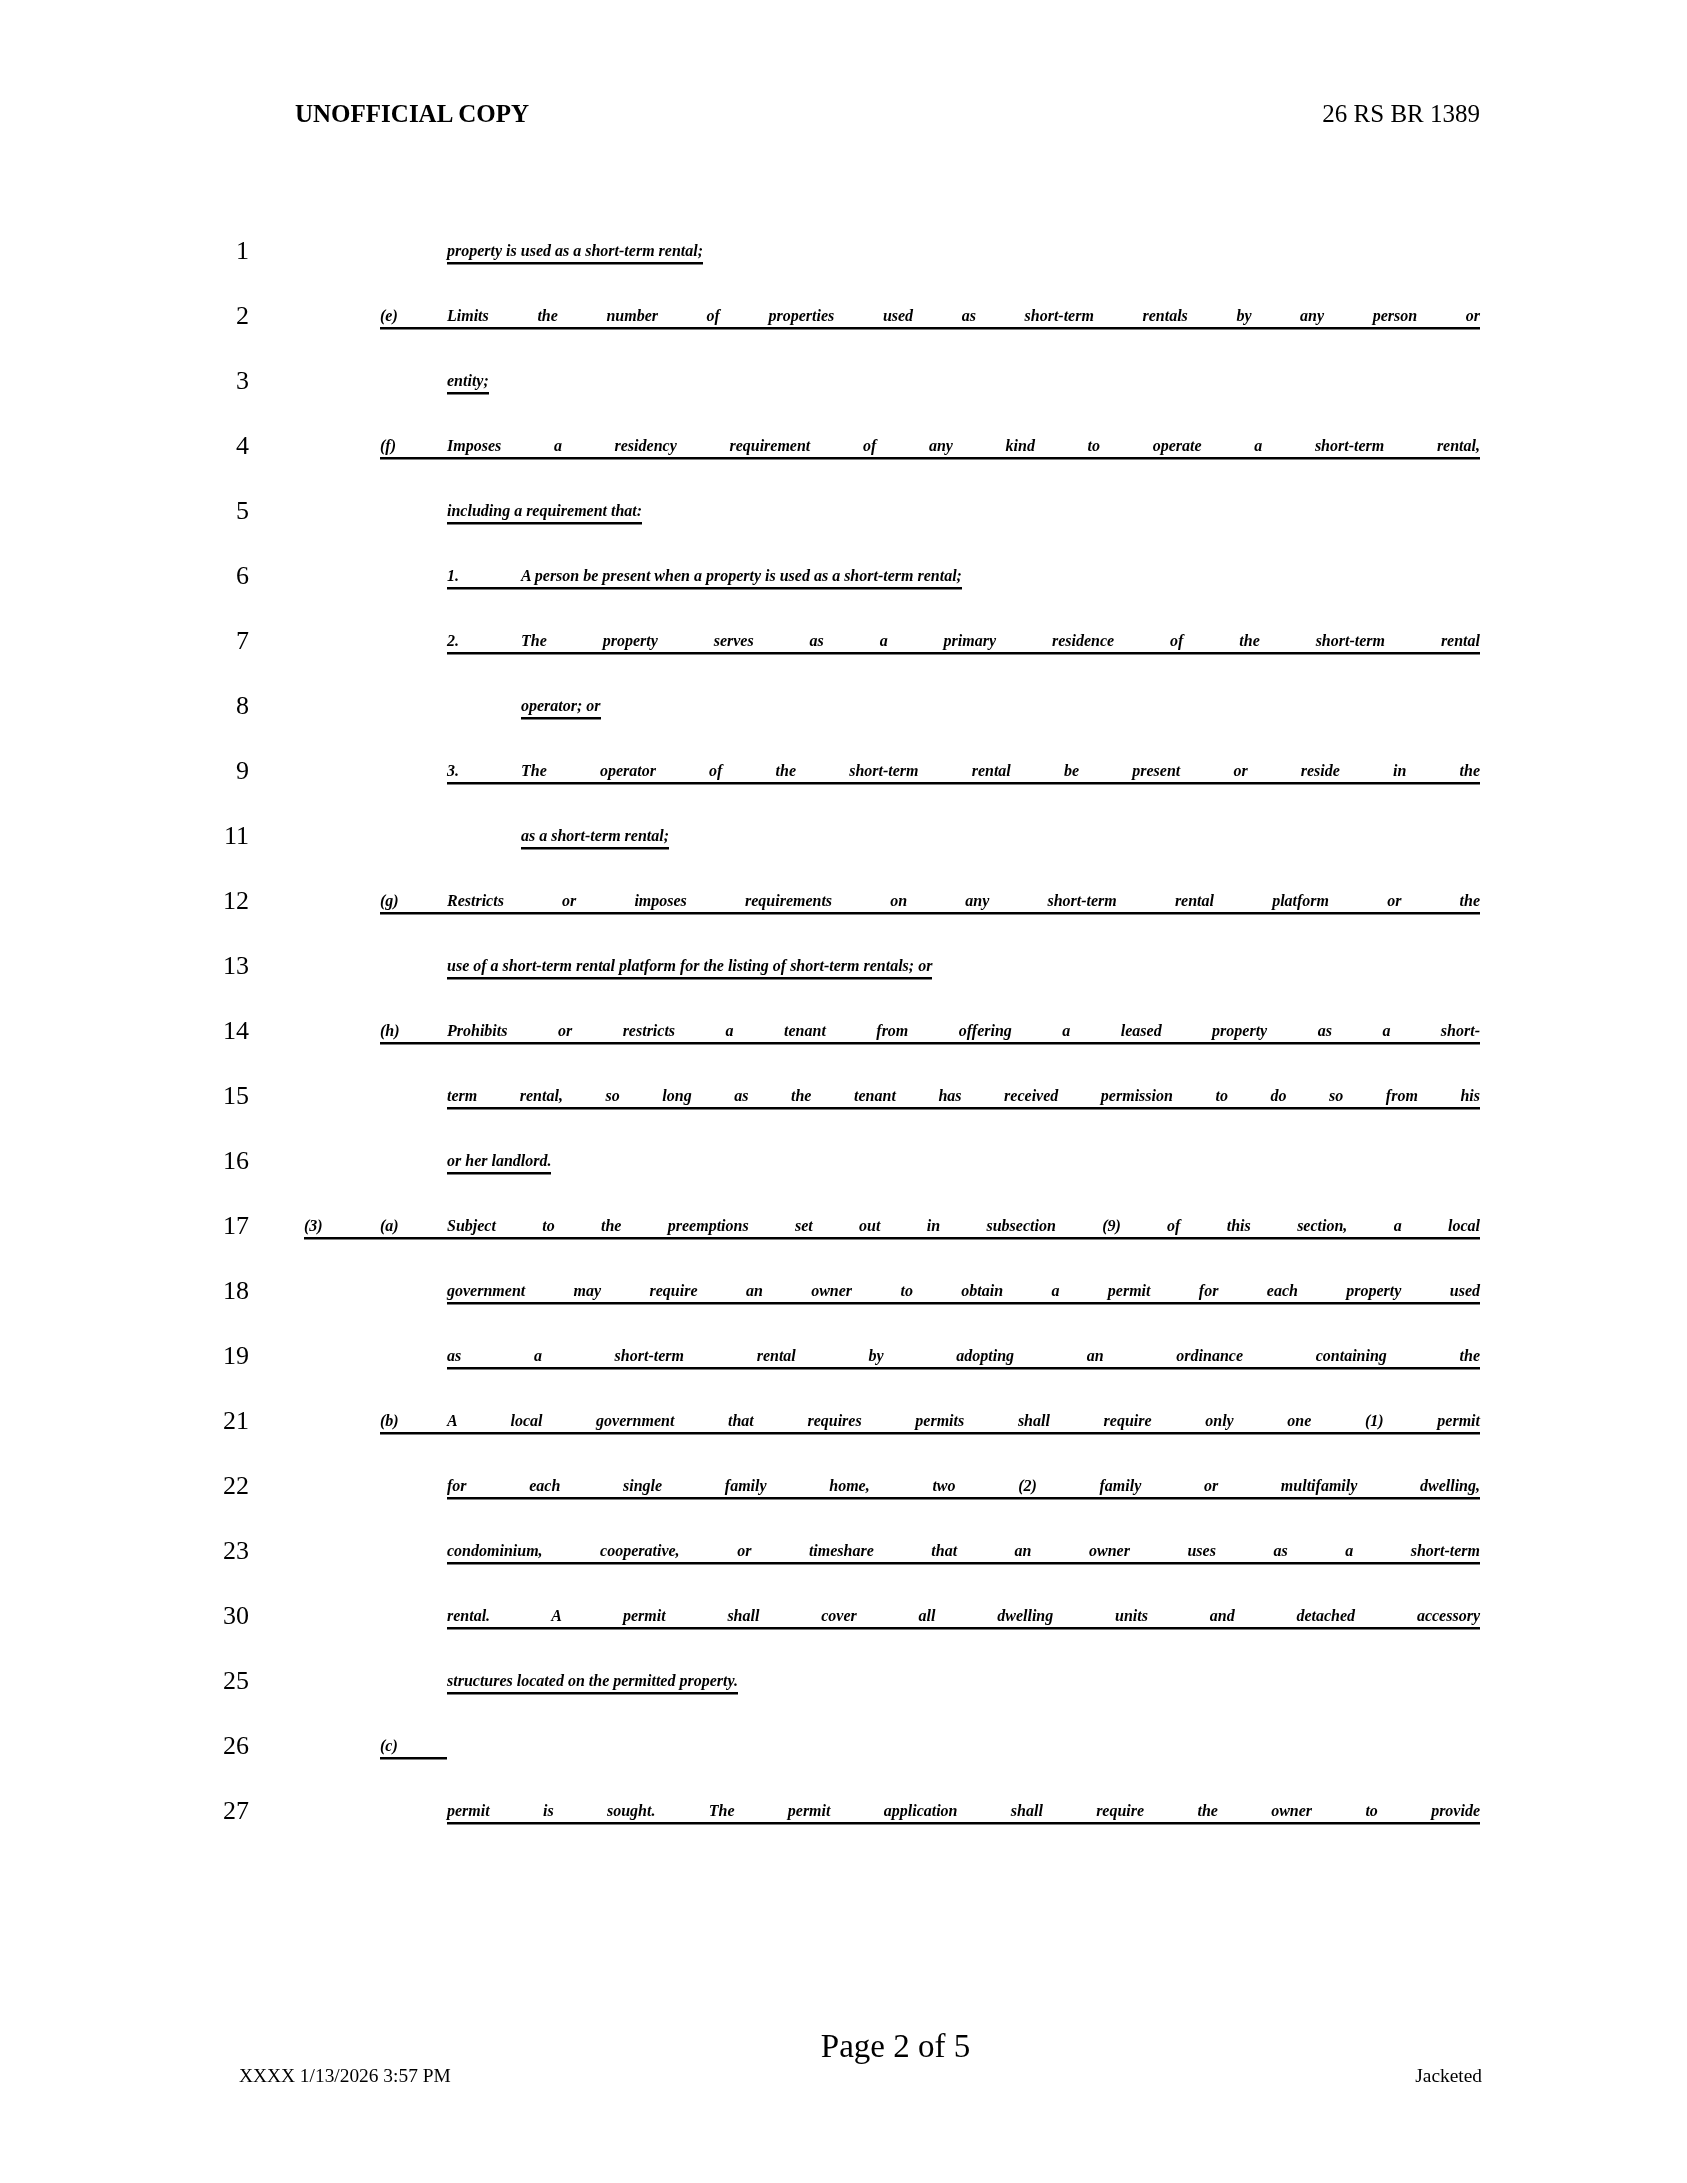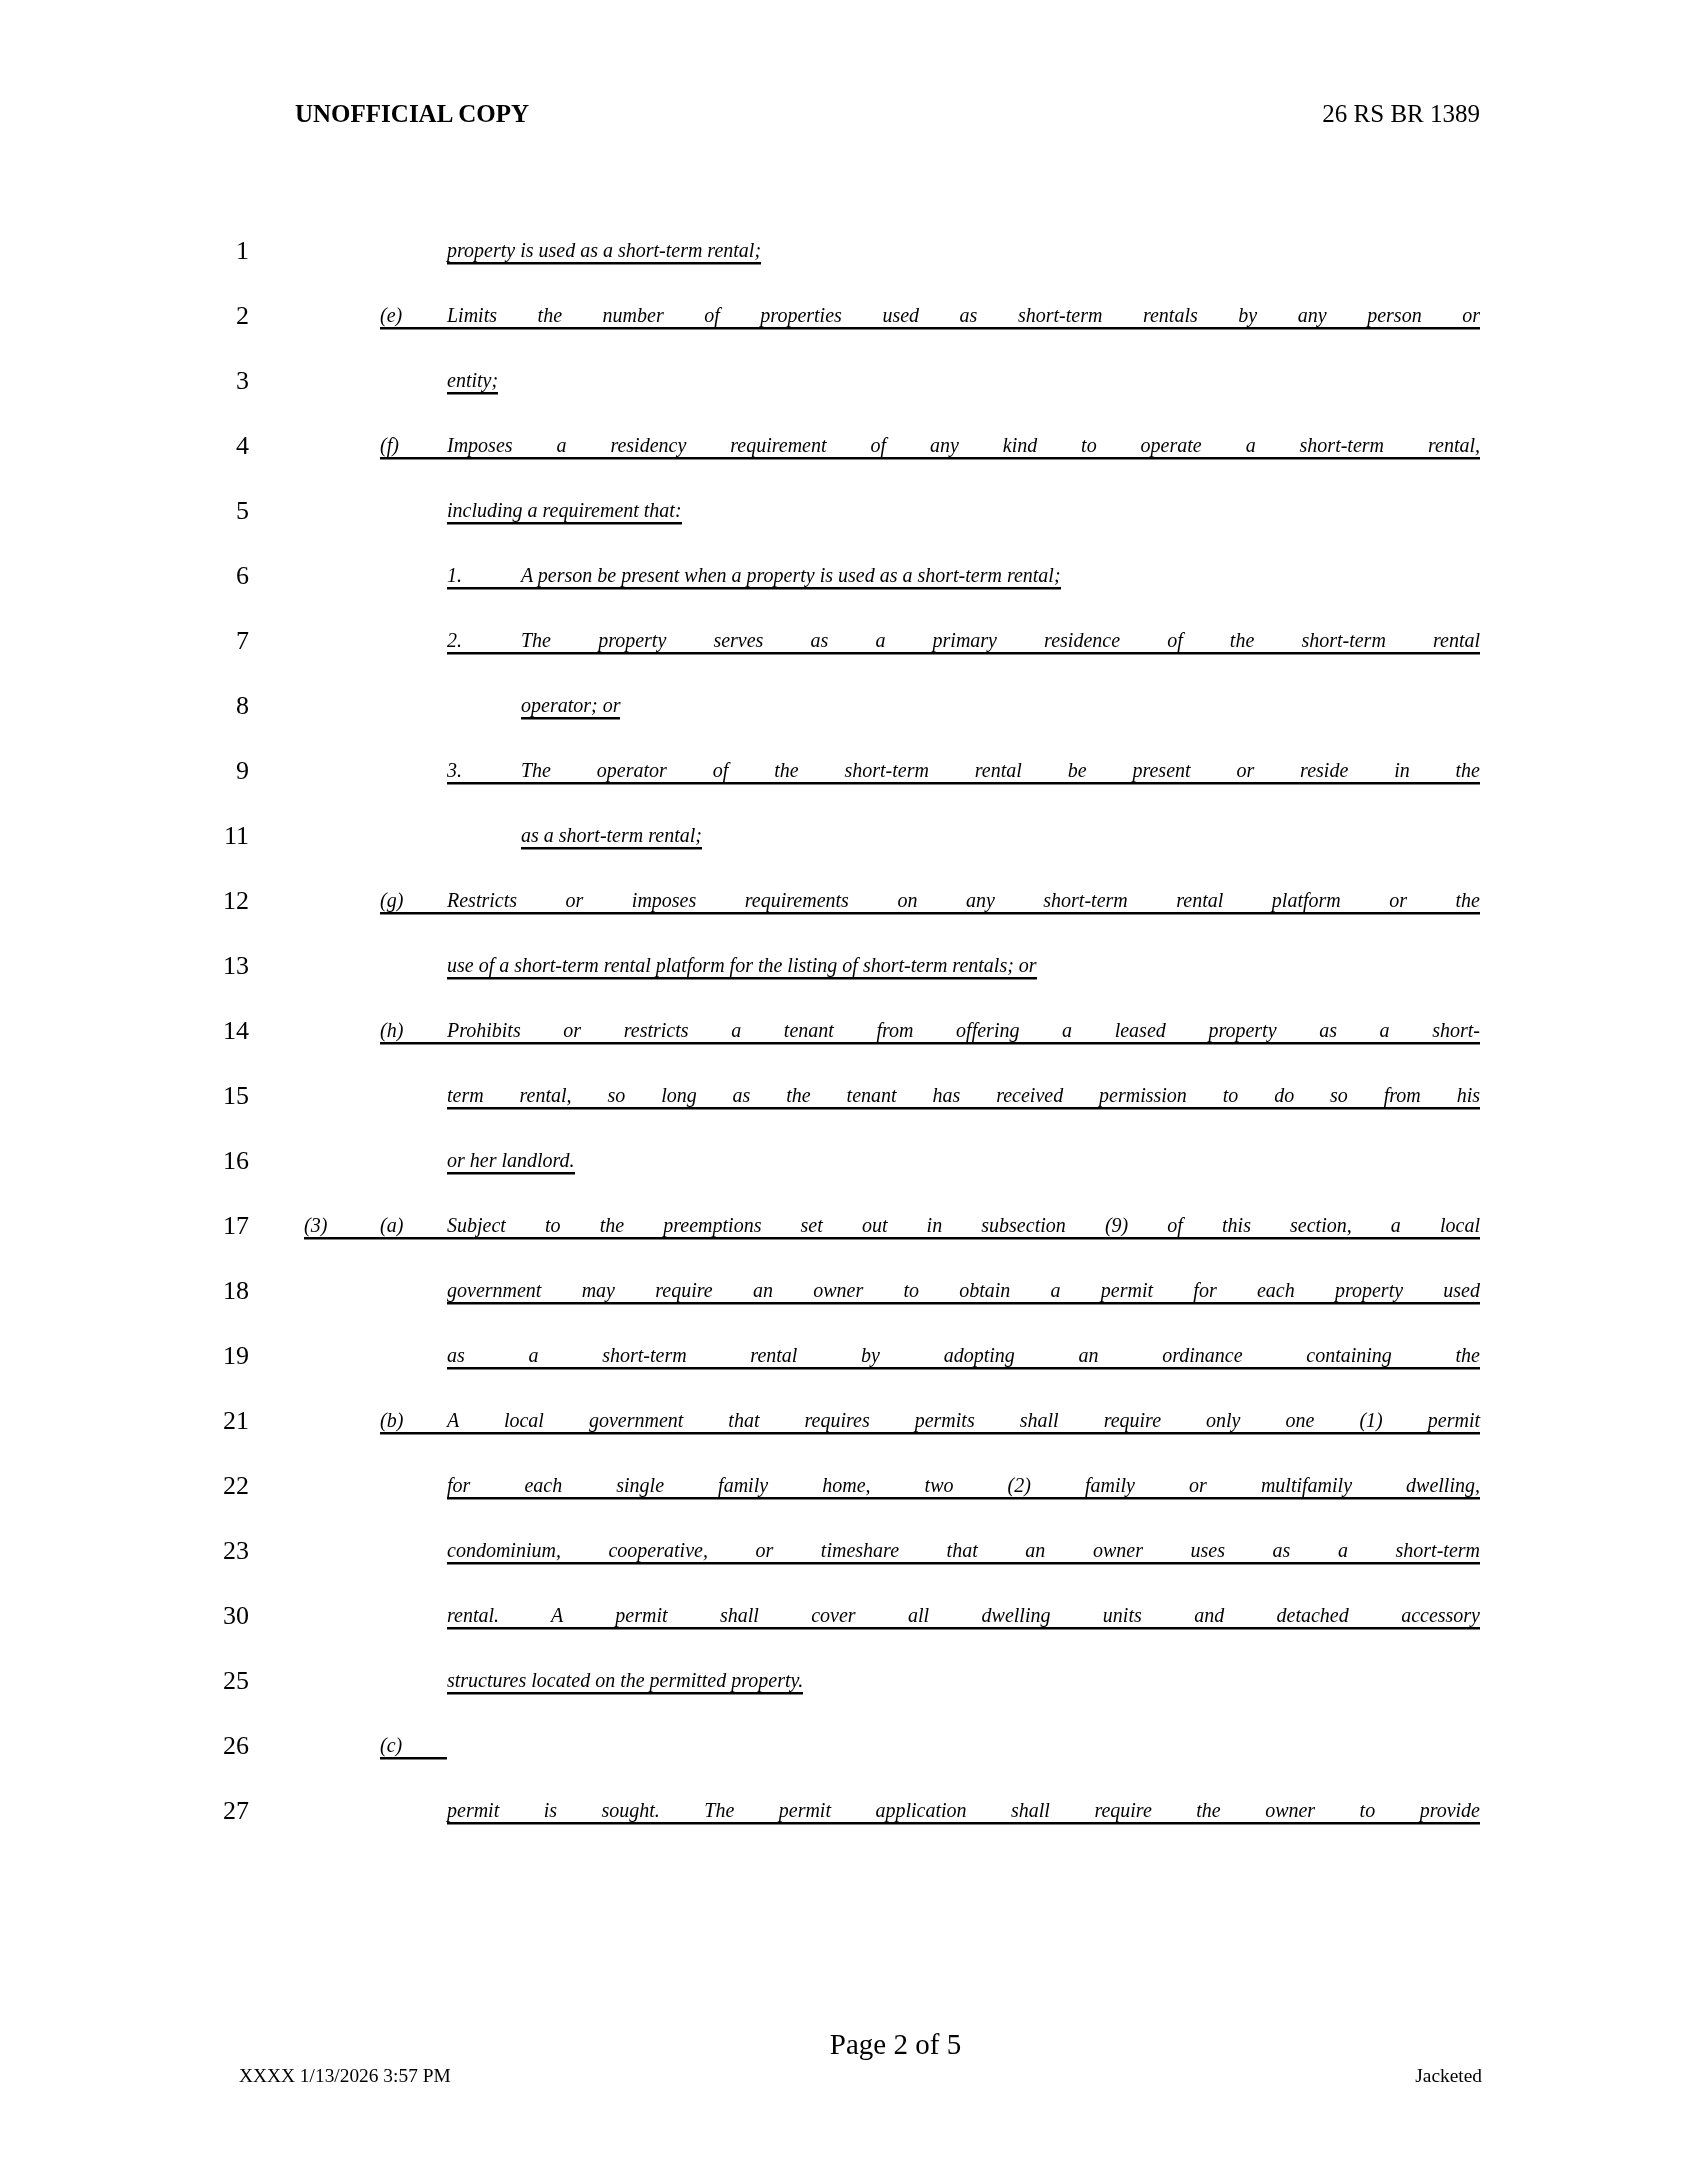--- a/index.html
+++ b/index.html
@@ -38,40 +38,40 @@
     width: 249px;
     text-align: right;
     font-size: 26px;
     font-weight: 400;
     font-style: normal;
   }
   .gap { flex: 0 0 auto; }
   
   .u { background: linear-gradient(#000, #000) 0 44px / 100% 2.5px no-repeat; }
   .marker, .text {
-    font-size: 20px;
-    font-weight: 400;
+    font-size: 16px;
+    font-weight: 700;
     font-style: italic;
   }
   .marker { flex: 0 0 auto; }
   .text { flex: 0 1 auto; white-space: nowrap; }
   .text.just {
     flex: 1 1 auto;
     min-width: 0;
     white-space: normal;
     text-align: justify;
     text-align-last: justify;
   }
 
   .footer-page {
     position: absolute;
     top: 2028px; left: 16px; right: 0;
     padding: 0 207px 0 295px;
     text-align: center;
-    font-size: 29px;
+    font-size: 33px;
   }
   .footer-bottom {
     position: absolute;
     top: 2065px; left: 239px; right: 205px;
     display: flex;
     justify-content: space-between;
     font-size: 19.4px;
   }
 </style>
 </head>

